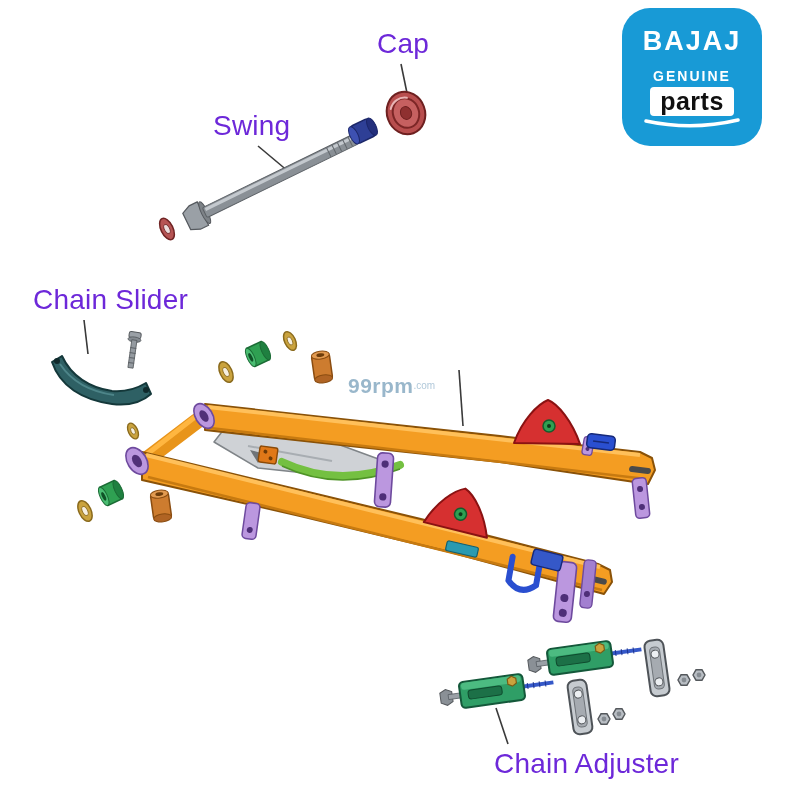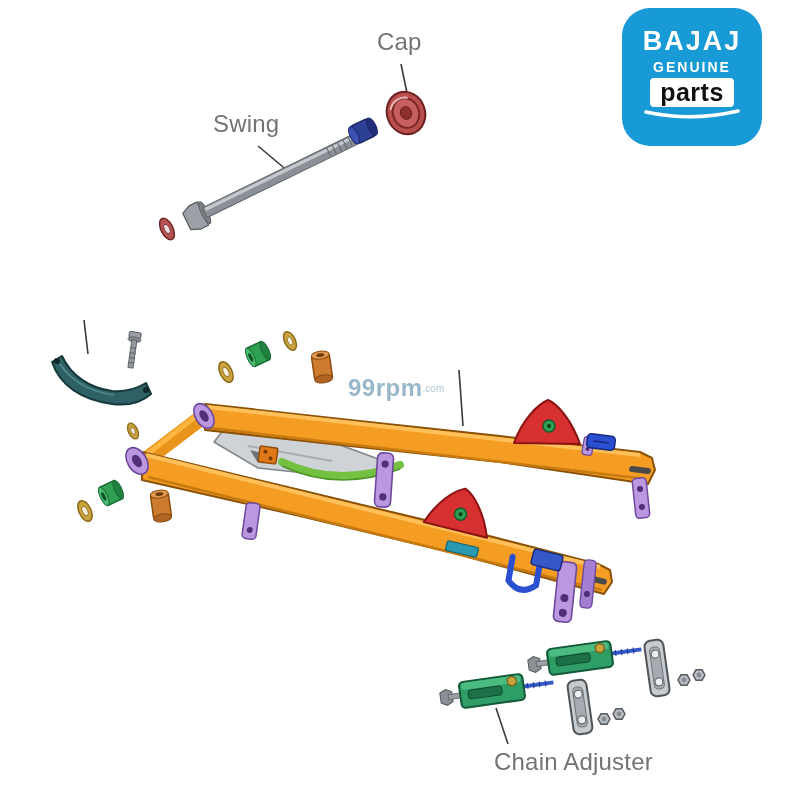--- a/index.html
+++ b/index.html
@@ -1,31 +1,31 @@
 <!DOCTYPE html>
 <html><head>
 <meta charset="utf-8">
 <style>
   * { margin:0; padding:0; box-sizing:border-box; }
   html,body { width:800px; height:800px; }
   body { background:#ffffff; font-family:"Liberation Sans", sans-serif; position:relative; overflow:hidden; }
   .stage { position:absolute; inset:0; width:800px; height:800px; }
   .art { position:absolute; left:0; top:0; width:800px; height:800px; }
-  .part-label { position:absolute; color:#737373; font-size:24px; font-weight:400; white-space:nowrap; letter-spacing:0.2px;text-align:center; }
+  .part-label { position:absolute; color:#6d28d9; font-size:28px; font-weight:400; white-space:nowrap; letter-spacing:0.2px;text-align:center; }
   #lbl-cap { left:377px; top:28px; }
   #lbl-shaft { left:213px; top:110px; }
   #lbl-chain-slider { left:33px; top:284px; }
   #lbl-swing-arm { left:396px; top:334px; }
   #lbl-chain-adjuster { left:468px; top:748px;margin-left:26px; }
   .watermark { position:absolute; left:348px; top:374px; opacity:0.9; }
-  .wm-main { font-size:24px; font-weight:bold; color:#8fb0c6; letter-spacing:0.5px; }
+  .wm-main { font-size:21px; font-weight:bold; color:#8fb0c6; letter-spacing:0.5px; }
   .wm-suffix { font-size:10px; color:#a9c3d6; vertical-align:4px; }
   .logo { position:absolute; left:622px; top:8px; width:140px; height:138px; background:#189ad6; border-radius:28px; display:flex; flex-direction:column; align-items:center; }
   .logo-brand { color:#ffffff; font-weight:bold; font-size:27px; letter-spacing:2px; margin-top:18px; }
-  .logo-genuine { color:#ffffff; font-weight:bold; font-size:14px; letter-spacing:2px; margin-top:2px; }
+  .logo-genuine { color:#ffffff; font-weight:bold; font-size:14px; letter-spacing:2px; margin-top:11px; }
   .logo-parts-box { background:#ffffff; border-radius:4px; margin-top:3px; padding:12px 10px; height:29px; display:flex; align-items:center; }
   .logo-parts-box span { color:#101010; font-weight:bold; font-size:25px; line-height:1; letter-spacing:0.5px; }
   .logo-swoosh { margin-top:2px; }
 </style>
 </head>
 <body>
 
 <div class="stage">
 
   <svg class="art" viewBox="0 0 800 800">
@@ -272,20 +272,21 @@
       </g>
       <g transform="translate(699,675)">
         <polygon points="6,0 3,5.2 -3,5.2 -6,0 -3,-5.2 3,-5.2" fill="#b9bec4" stroke="#54585c" stroke-width="1.4"></polygon>
         <circle r="2.4" fill="#868c92"></circle>
       </g>
     </g>
   </svg>
 
   <div class="part-label" id="lbl-cap">Cap</div>
   <div class="part-label" id="lbl-shaft">Swing</div>
+  <div class="part-label" id="lbl-chain-slider">Chain Slider</div>
   <div class="part-label" id="lbl-chain-adjuster">Chain Adjuster</div>
 
   <div class="watermark">
     <span class="wm-main">99rpm</span><span class="wm-suffix">.com</span>
   </div>
 
   <div class="logo">
     <div class="logo-brand">BAJAJ</div>
     <div class="logo-genuine">GENUINE</div>
     <div class="logo-parts-box">

